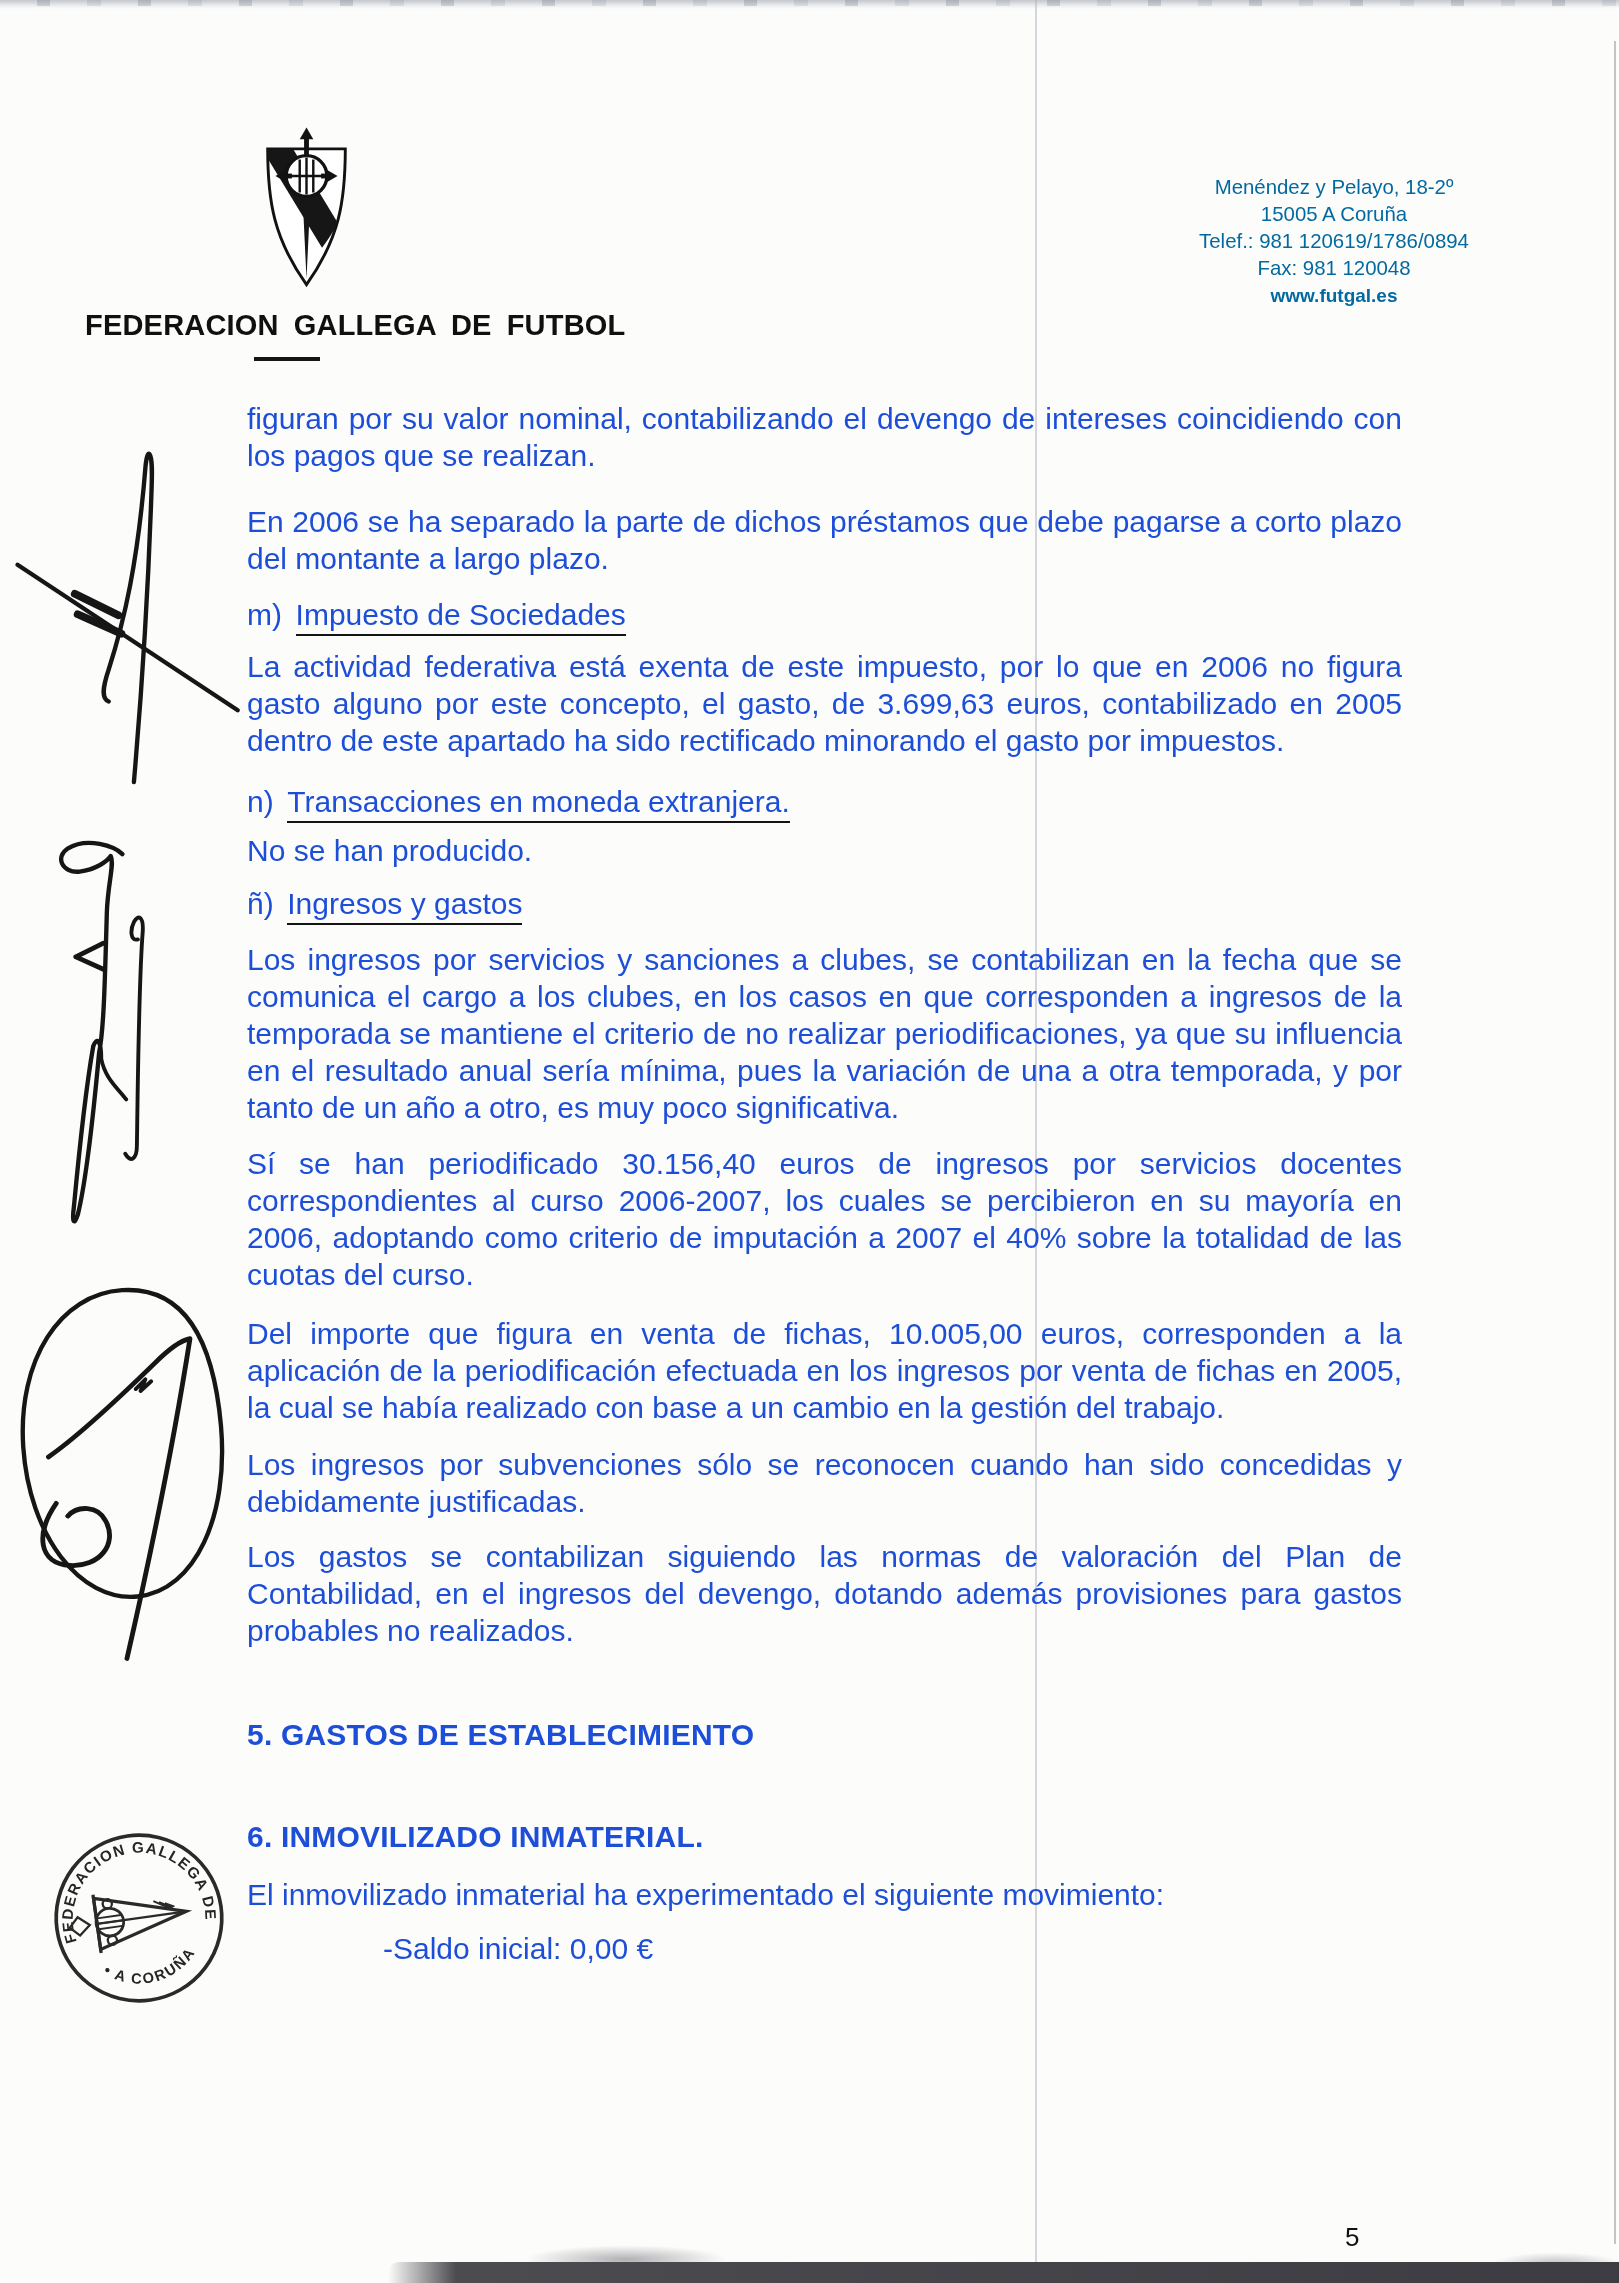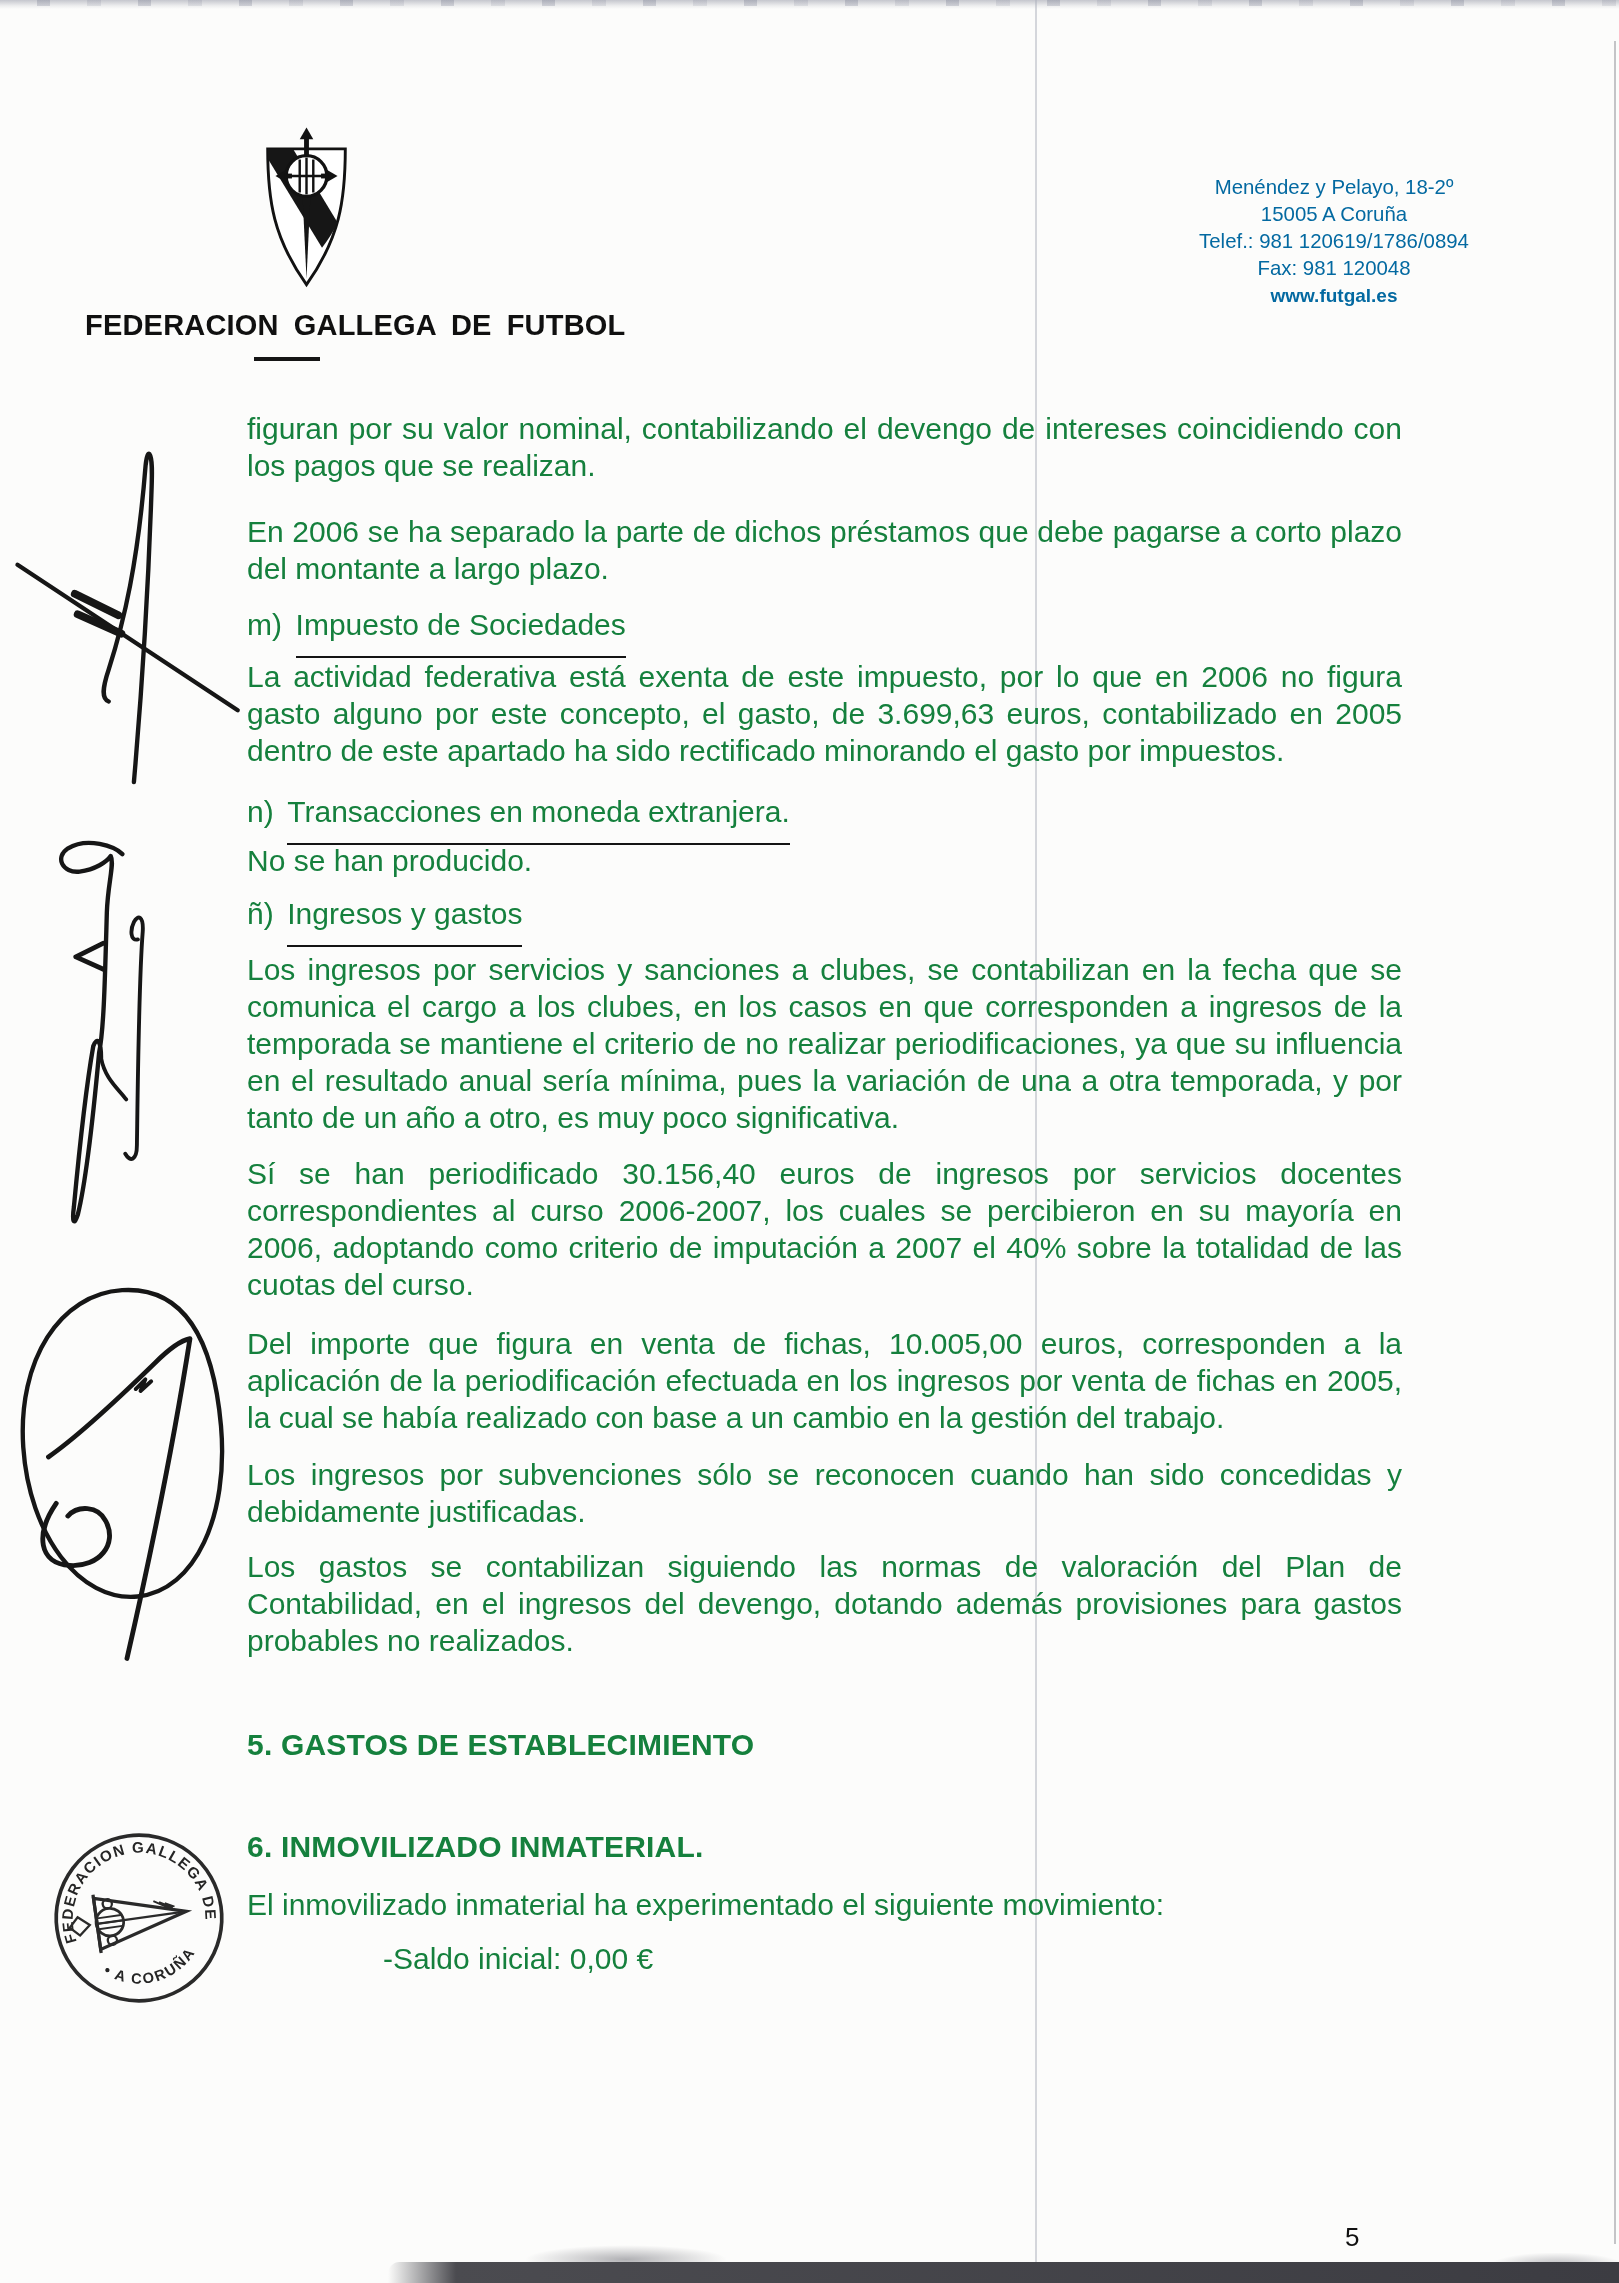--- a/index.html
+++ b/index.html
@@ -49,27 +49,27 @@
     color:#101010;white-space:nowrap;
   }
   .org-underline{position:absolute;left:254px;top:357px;width:66px;height:3.9px;background:#151515;}
   .address{
     position:absolute;left:1169px;top:174px;width:330px;
     text-align:center;font-size:20.4px;line-height:27px;color:#0369a1;
   }
   .address .web{font-weight:bold;font-size:19px;}
   
   .body-text{
-    position:absolute;left:247px;top:410px;width:1155px;
-    font-size:30px;line-height:37px;color:#15803d;
+    position:absolute;left:247px;top:400px;width:1155px;
+    font-size:30px;line-height:37px;color:#1d4ed8;
   }
   .body-text p{margin:0;text-align:justify;}
   .item{margin:0;}
   .item .lbl{margin-right:13.6px;}
-  .item .ttl{border-bottom:2.9px solid #141414;padding-bottom:15px;}
+  .item .ttl{border-bottom:2.9px solid #141414;padding-bottom:3px;}
   .section-title{margin:0;font-size:30px;font-weight:bold;letter-spacing:0.2px;}
   .bullet{display:flex;}
   .bullet .dash{margin-left:136px;}
   .bullet .btxt{}
   
   .page-number{position:absolute;left:1345px;top:2222px;font-size:26px;color:#111;}
   
   .sig{position:absolute;}
   .sig path{fill:none;stroke:#161616;stroke-linecap:round;stroke-linejoin:round;}
   .stamp{position:absolute;left:47px;top:1826px;width:184px;height:184px;}

